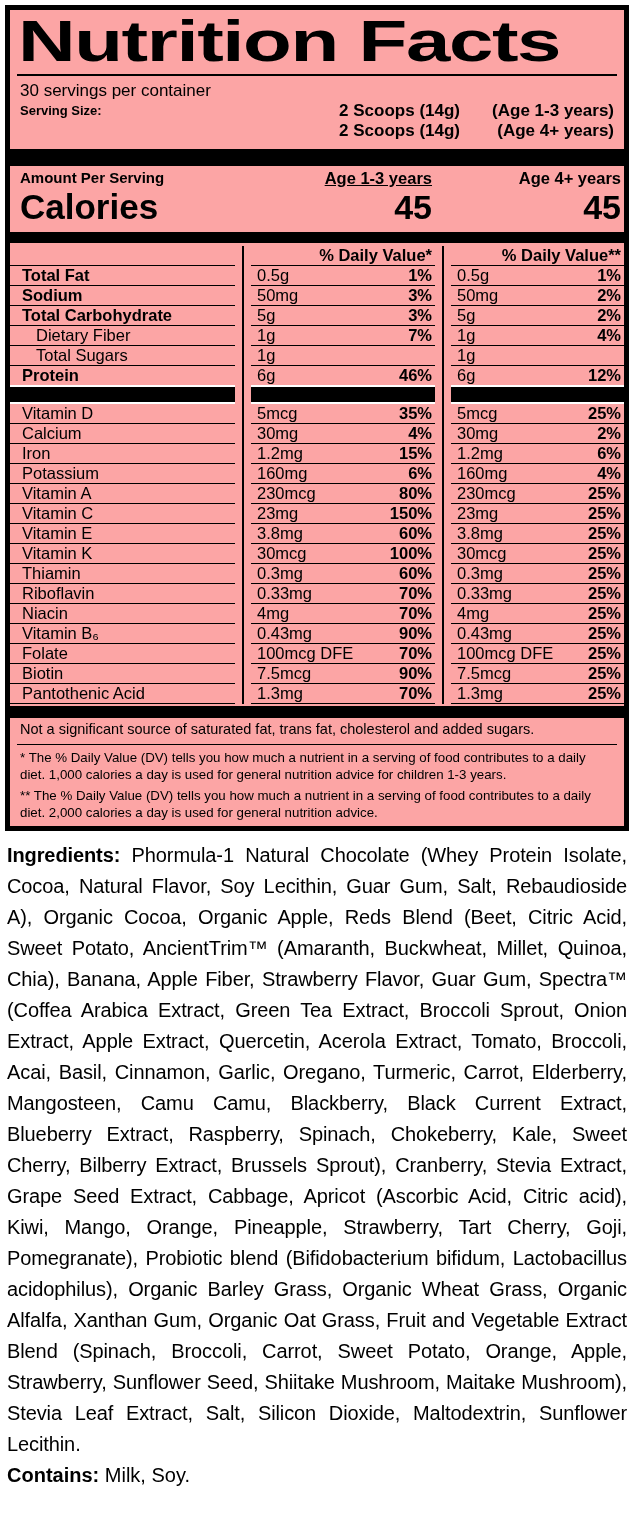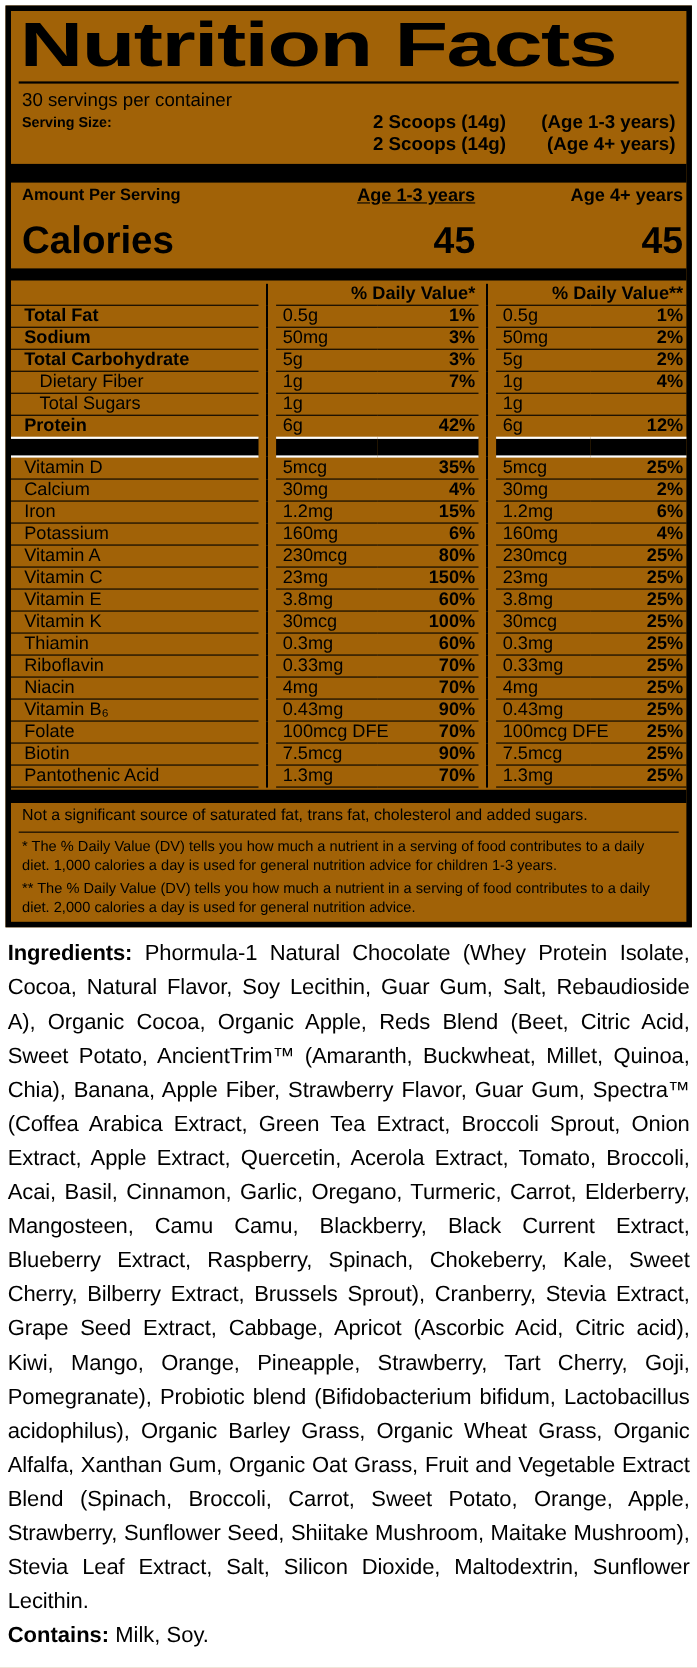--- a/index.html
+++ b/index.html
@@ -1,36 +1,36 @@
 <!DOCTYPE html>
 <html><head>
 <meta charset="utf-8">
 <style>
   html,body{margin:0;padding:0;background:#ffffff;width:634px;height:1516px;overflow:hidden;}
   body{font-family:"Liberation Sans",sans-serif;color:#000;-webkit-font-smoothing:antialiased;}
-  .nf-box{border:5px solid #000;margin:5px 5px 0 5px;background:#a16207;padding-bottom:5px;}
+  .nf-box{border:5px solid #000;margin:5px 5px 0 5px;background:#fca5a5;padding-bottom:5px;}
   .nf-title{padding:2px 8px 0 8px;white-space:nowrap;}
   .nf-title-text{display:inline-block;font-size:57px;font-weight:bold;letter-spacing:-1px;line-height:58px;transform:scaleX(1.40);transform-origin:0 50%;}
   .nf-rule{height:2px;background:#000;margin:4px 7px 0 7px;}
   .nf-servings{font-size:17px;line-height:21px;padding:4px 10px 0 10px;}
   .nf-serving-row{display:flex;padding:0 10px;align-items:flex-start;}
   .nf-serving-label{font-weight:bold;font-size:13px;line-height:20px;flex:1;}
   .nf-serving-values{font-weight:bold;font-size:17px;line-height:20px;}
   .sv-line{display:flex;justify-content:flex-end;gap:12px;}
   .sv-age{width:142px;text-align:right;}
   .bar{background:#000;}
   .bar-thick{height:17px;margin:8px 0 0 0;}
   .bar-med{height:11px;margin:3px 0 0 0;}
   .bar-bottom{height:12px;margin:2px 0 0 0;}
   .nf-cols-header{display:flex;align-items:flex-start;padding:3px 3px 0 10px;}
   .aps{flex:1;font-weight:bold;font-size:15px;line-height:18px;}
   .colh{font-weight:bold;font-size:16.5px;line-height:18px;text-align:right;}
   .colh.c1{flex:0 0 184px;text-decoration:underline;}
   .colh.c2{flex:0 0 189px;}
-  .nf-calories-row{display:flex;align-items:center;padding:0 3px 2px 10px;margin-top:12px;}
+  .nf-calories-row{display:flex;align-items:center;padding:0 3px 2px 10px;}
   .cal-label{flex:1;font-weight:bold;font-size:35px;line-height:40px;}
   .cal-val{font-weight:bold;font-size:34px;line-height:40px;text-align:right;}
   .cal-val.c1{flex:0 0 184px;}
   .cal-val.c2{flex:0 0 189px;}
   .nf-table{width:100%;border-collapse:collapse;table-layout:fixed;margin-top:3px;}
   .nf-table td{font-size:16.5px;line-height:17px;padding-top:1px;padding-bottom:1px;overflow:visible;}
   .c-name,.c-amt,.c-dv,.dvh,.hdr-empty{border-bottom:1px solid #000;}
   .c-name{padding-left:12px;white-space:nowrap;}
   .c-name.b{font-weight:bold;}
   .c-name.ind{padding-left:26px;}
@@ -143,21 +143,21 @@
           <td class="c-amt">1g</td>
           <td class="c-dv"></td>
           <td class="vdiv"></td>
           <td class="c-amt">1g</td>
           <td class="c-dv"></td>
         </tr>
         <tr>
           <td class="c-name b">Protein</td>
           <td class="vdiv"></td>
           <td class="c-amt">6g</td>
-          <td class="c-dv">42%</td>
+          <td class="c-dv">46%</td>
           <td class="vdiv"></td>
           <td class="c-amt">6g</td>
           <td class="c-dv">12%</td>
         </tr>
         <tr class="seprow">
           <td class="sbar"></td>
           <td class="vdiv"></td>
           <td class="sbar"></td>
           <td class="sbar"></td>
           <td class="vdiv"></td>

